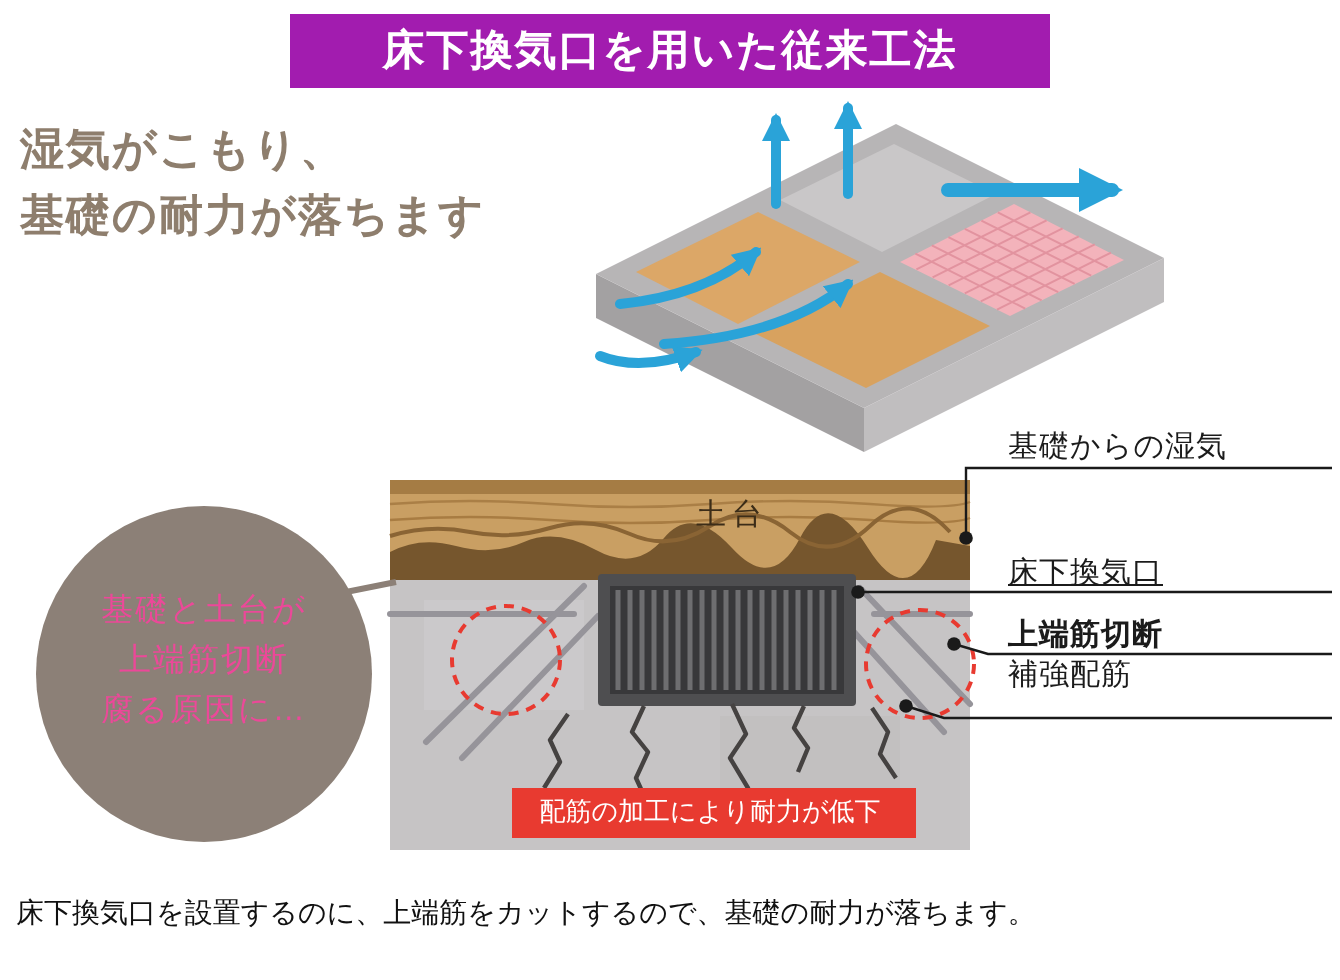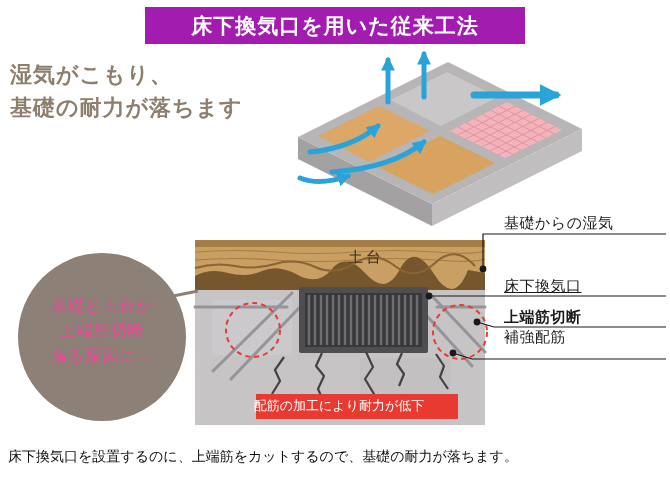--- a/index.html
+++ b/index.html
@@ -14,21 +14,21 @@
   }
   .intro {
     left:10px; top:58px; font-size:22px; color:#8e7e6d;
     line-height:1.5; letter-spacing:1px; font-weight:bold;
   }
   .sill-label {
     left:195px; top:248px; width:342px; text-align:center;
     font-size:15px; color:#3c2d18; letter-spacing:3px;
   }
   .banner-text {
-    left:240px; top:397px; width:198px; text-align:center;
+    left:256px; top:397px; width:198px; text-align:center;
     font-size:13px; color:#ffffff;
   }
   .callout {
     right:6px; width:160px; 
     font-size:15px; color:#1b1b1b; letter-spacing:0.5px;
   }
   .c1 { top:214px; } .c2 { top:277px;text-decoration:underline; } .c3 { top:308px;font-weight:bold; } .c4 { top:328px; }
   .bubble-text {
     left:22px; top:294px; width:160px; text-align:center;
     color:#ec4899; font-size:16px; line-height:1.55; letter-spacing:1px;

